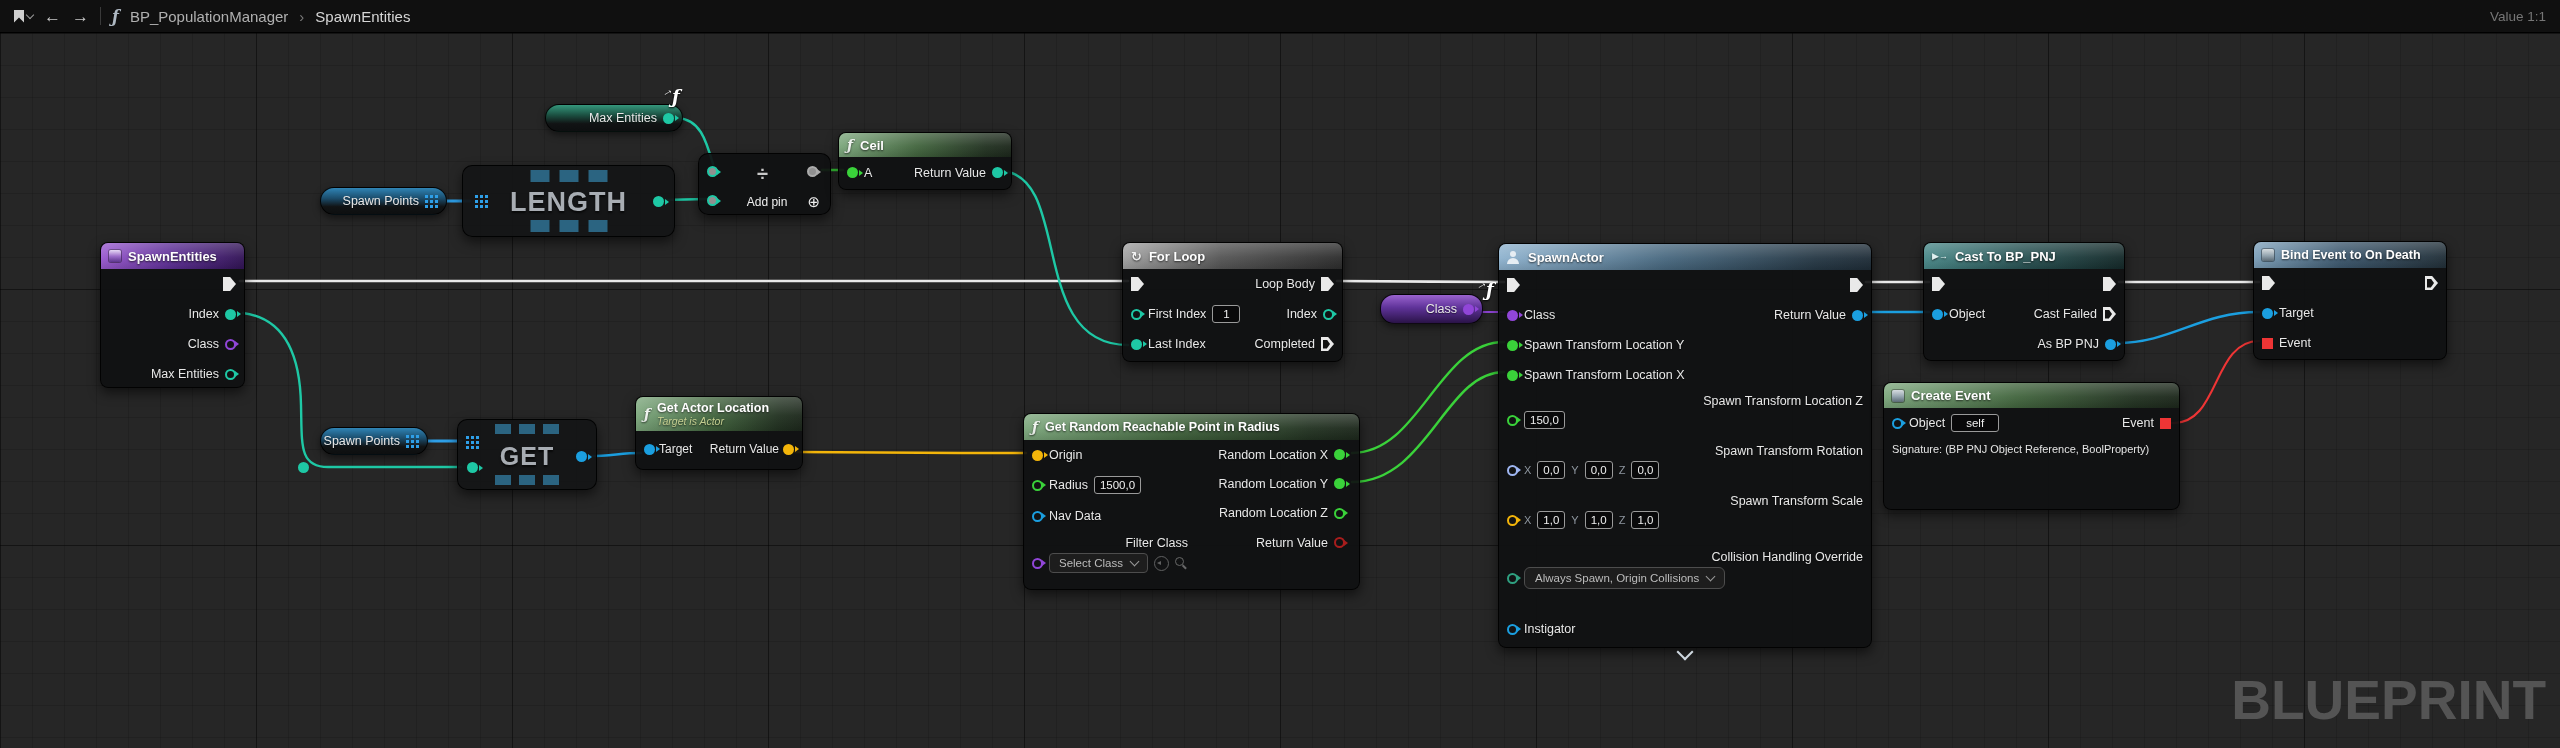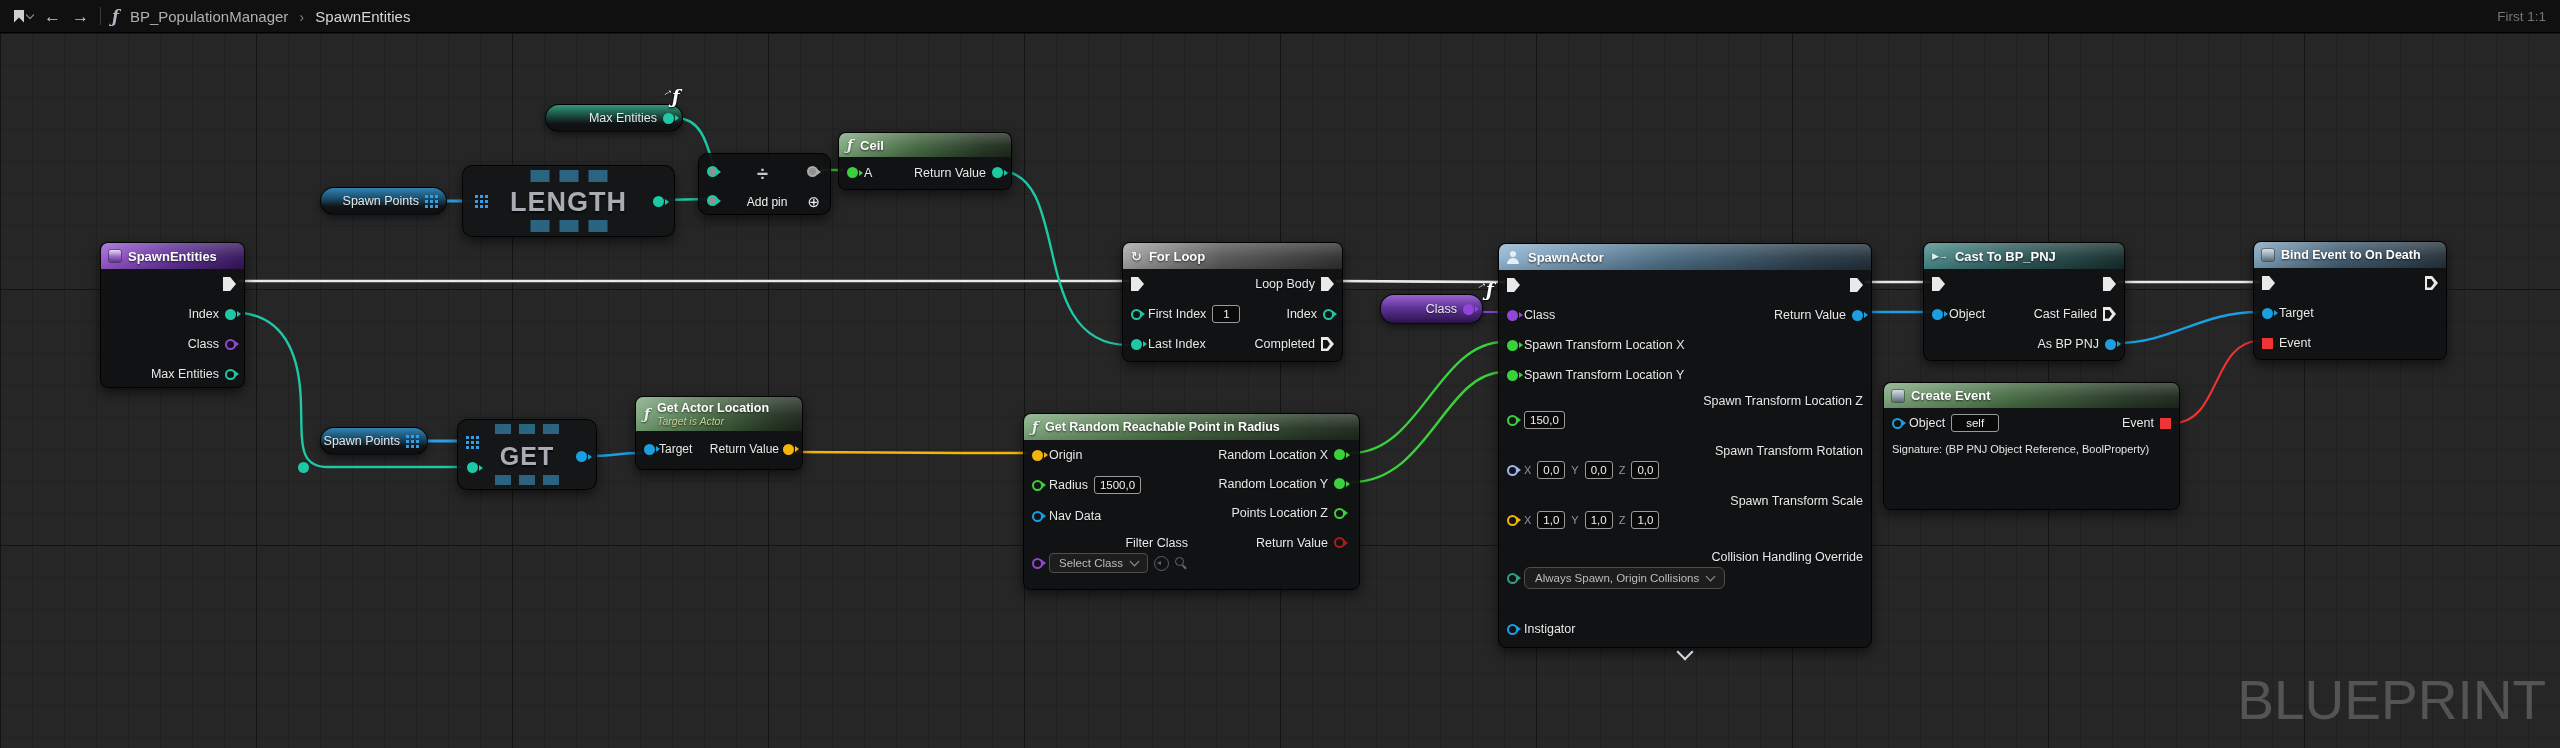--- a/index.html
+++ b/index.html
@@ -21,21 +21,21 @@
   .crumb-cur{color:#d6d6d6;font-size:15px;}
   .tb-zoom{margin-left:auto;color:#767676;font-size:13.5px;}
   
   .canvas{position:absolute;left:0;top:33px;width:2560px;height:715px;background-color:#262626;
     background-image:
       linear-gradient(rgba(0,0,0,.38) 1px,transparent 1px),
       linear-gradient(90deg,rgba(0,0,0,.38) 1px,transparent 1px),
       linear-gradient(rgba(0,0,0,.13) 1px,transparent 1px),
       linear-gradient(90deg,rgba(0,0,0,.13) 1px,transparent 1px);
     background-size:256px 256px,256px 256px,32px 32px,32px 32px;z-index:0;}
-  .watermark{position:absolute;right:14px;bottom:16px;font-size:55px;font-weight:normal;
+  .watermark{position:absolute;right:14px;bottom:16px;font-size:55px;font-weight:bold;
     color:#545454;z-index:1;letter-spacing:0;}
   svg.wires{position:absolute;left:0;top:0;z-index:1;}
   svg.wires path{fill:none;stroke-linecap:round;}
   
   .node{position:absolute;background:rgba(16,17,18,.93);border:1px solid rgba(0,0,0,.85);
     border-radius:8px;box-shadow:0 5px 12px rgba(0,0,0,.55);z-index:2;box-sizing:border-box;}
   .hdr{height:26px;display:flex;align-items:center;gap:7px;padding:0 8px;border-radius:7px 7px 0 0;
     font-weight:bold;font-size:13px;color:#fff;text-shadow:0 1px 2px rgba(0,0,0,.7);position:relative;}
   .hdr::before{content:"";position:absolute;inset:0;border-radius:7px 7px 0 0;pointer-events:none;
     background:linear-gradient(180deg,rgba(255,255,255,.22),rgba(255,255,255,.04) 55%,rgba(0,0,0,.12));}
@@ -138,21 +138,21 @@
     <span class="ic-bookmark"></span>
     <span class="ic-chev-sm"></span>
   </span>
   <span class="tb-arrow">←</span>
   <span class="tb-arrow">→</span>
   <span class="tb-sep"></span>
   <span class="tb-fn">ƒ</span>
   <span class="crumb-root">BP_PopulationManager</span>
   <span class="crumb-sep">›</span>
   <span class="crumb-cur">SpawnEntities</span>
-  <span class="tb-zoom">First 1:1</span>
+  <span class="tb-zoom">Value 1:1</span>
 </div>
 
 <div class="canvas"></div>
 <div class="watermark">BLUEPRINT</div>
 
 <svg class="wires" width="2560" height="748" viewBox="0 0 2560 748">
   <path d="M240,281 L1128,281" stroke="var(--color-exec)" stroke-width="2.6"></path>
   <path d="M1337,281 C1400,281 1445,282 1504,282" stroke="var(--color-exec)" stroke-width="2.6"></path>
   <path d="M1866,282 L1929,282" stroke="var(--color-exec)" stroke-width="2.6"></path>
   <path d="M2119,282 L2259,282" stroke="var(--color-exec)" stroke-width="2.6"></path>
@@ -304,25 +304,25 @@
   </div>
   <div class="row">
       <span class="pin-exec"></span>
     </div>
   <div class="row">
       <span class="pin f" style="--c:var(--color-class)"></span>
       <span class="lb">Class</span>
     </div>
   <div class="row">
       <span class="pin f" style="--c:var(--color-float)"></span>
-      <span class="lb">Spawn Transform Location X</span>
+      <span class="lb">Spawn Transform Location Y</span>
     </div>
   <div class="row">
       <span class="pin f" style="--c:var(--color-float)"></span>
-      <span class="lb">Spawn Transform Location Y</span>
+      <span class="lb">Spawn Transform Location X</span>
     </div>
   <div class="blk" style="height:44px;">
     <div class="lb bl">Spawn Transform Location Z</div>
     <div class="bline">
         <span class="pin h" style="--c:var(--color-float)"></span>
         <span class="vbox">150,0</span>
       </div>
   </div>
   <div class="blk" style="height:44px;">
     <div class="lb bl">Spawn Transform Rotation</div>
@@ -521,21 +521,21 @@
     <div style="width:165px;">
       <div class="row r" style="height:29px;padding-right:14px;">
           <span class="lb">Random Location X</span>
           <span class="pin f" style="--c:var(--color-float)"></span>
         </div>
       <div class="row r" style="height:29px;padding-right:14px;">
           <span class="lb">Random Location Y</span>
           <span class="pin f" style="--c:var(--color-float)"></span>
         </div>
       <div class="row r" style="height:30px;padding-right:14px;">
-          <span class="lb">Points Location Z</span>
+          <span class="lb">Random Location Z</span>
           <span class="pin h" style="--c:var(--color-float)"></span>
         </div>
       <div class="row r" style="height:29px;padding-right:14px;">
           <span class="lb">Return Value</span>
           <span class="pin h" style="--c:var(--color-bool)"></span>
         </div>
     </div>
   </div>
 </div>
 

